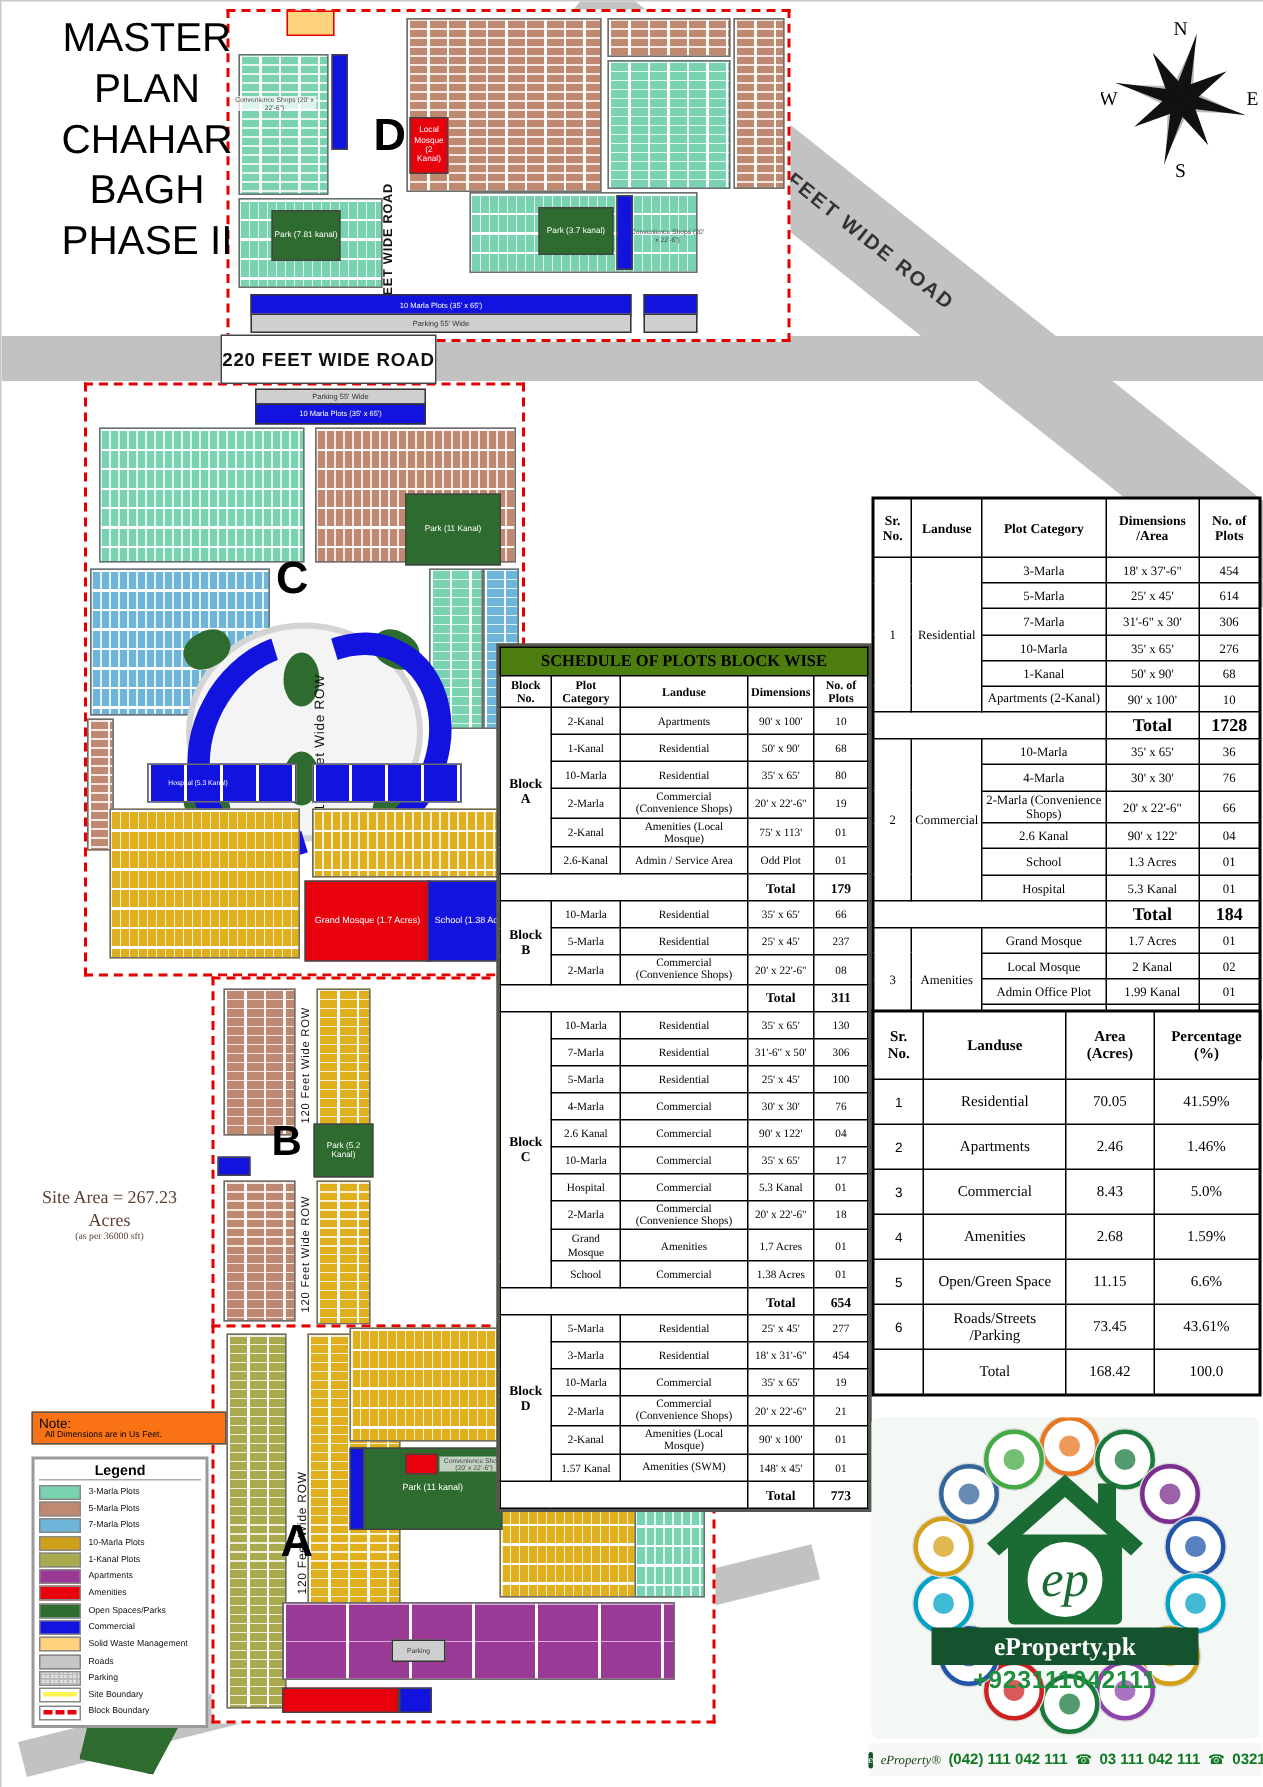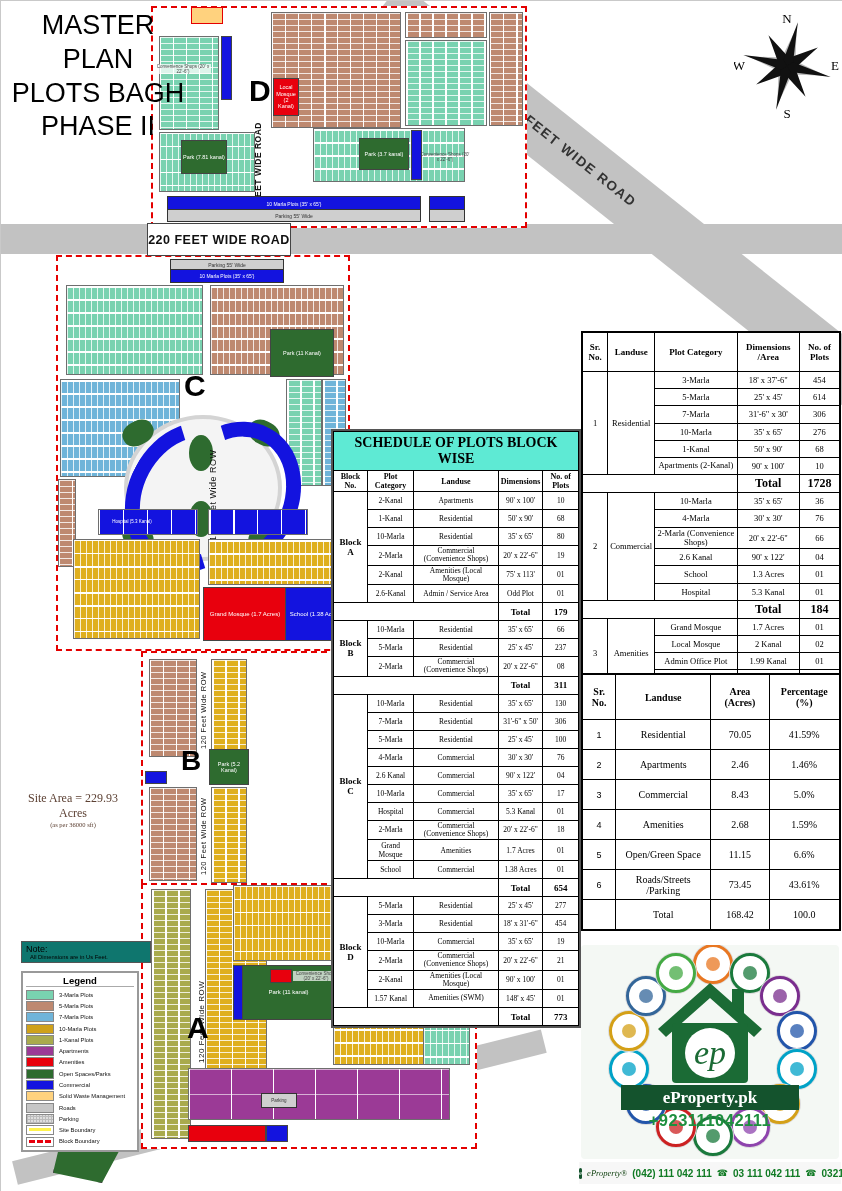--- a/index.html
+++ b/index.html
@@ -47,41 +47,41 @@
   .oval .wedge{position:absolute;width:32px;height:24px;background:#2E6B2F;border-radius:45%;}
   .oval .cpark{position:absolute;width:24px;height:36px;background:#2E6B2F;border-radius:50%;}
   
   #title{position:absolute;left:8px;top:8px;width:178px;text-align:center;font-size:27px;color:#000;
       line-height:1.25;z-index:3;}
   #site-area{position:absolute;left:18px;top:790px;width:108px;text-align:center;
       font-family:"Liberation Serif",serif;color:#5c4033;z-index:3;}
   #site-area .l1{font-size:12px;}
   #site-area .l3{font-size:6.5px;}
   
-  .tablebox{position:absolute;background:#5eead4;z-index:5;font-family:"Liberation Serif",serif;}
+  .tablebox{position:absolute;background:#4d7c0f;z-index:5;font-family:"Liberation Serif",serif;}
   table{border-collapse:collapse;width:100%;background:#fff;}
   th,td{border:1px solid #000;text-align:center;vertical-align:middle;padding:1px 2px;color:#000;}
   #schedule-box{left:330px;top:428px;width:246px;border:2px solid #555;}
-  #schedule-box .ttl{border:1px solid #000;border-bottom:none;font-weight:bold;font-size:14px;
+  #schedule-box .ttl{border:1px solid #000;border-bottom:none;font-weight:bold;font-size:11px;
       text-align:center;padding:3px 16px;}
   #schedule-box th{font-size:8px;}
   #schedule-box td{font-size:7.5px;height:15px;}
   #schedule-box td.blockname{font-weight:bold;font-size:9px;}
   #schedule-box .totalrow td{font-weight:bold;font-size:9px;}
   #landuse-box{left:580px;top:330px;width:258px;border:1px solid #000;}
   #landuse-box th{font-size:9px;height:36px;}
   #landuse-box td{font-size:8.5px;height:14.2px;}
   #landuse-box .totalrow td{font-weight:bold;font-size:12px;}
   #area-box{left:580px;top:672px;width:258px;border:1px solid #000;}
   #area-box th{font-size:10px;height:42px;}
   #area-box td{font-size:10px;height:27px;}
   #area-box td:first-child{font-family:"Liberation Sans",sans-serif;font-size:9px;}
   td.sm{font-size:6.3px;line-height:1.1;}
   
-  #note-box{position:absolute;left:20px;top:940px;width:120px;border:1px solid #555;background:#0f766e;
+  #note-box{position:absolute;left:20px;top:940px;width:120px;border:1px solid #555;background:#f97316;
       padding:2px 4px;z-index:5;}
   #note-box .nt{font-size:9px;}
   #note-box .nx{font-size:5.8px;padding-left:4px;}
   #legend-box{position:absolute;left:20px;top:970px;width:108px;border:2px solid #999;background:#fff;
       padding:2px 3px 3px;z-index:5;}
   #legend-box .lt{font-size:9.5px;font-weight:bold;text-align:center;border-bottom:1px solid #aaa;
       margin-bottom:2px;}
   .litem{display:flex;align-items:center;height:11.3px;}
   .lsw{width:26px;height:8px;border:1px solid #888;margin-right:5px;flex:0 0 auto;position:relative;}
   .litem .ltx{font-size:5.8px;color:#111;line-height:1.05;}
@@ -114,21 +114,21 @@
     <div class="rlabel">300 FEET WIDE ROAD</div>
   </div>
   <div class="road road220"></div>
   <div class="road220-label">220 FEET WIDE ROAD</div>
   <div class="road theri">
     <div class="rlabel">Theri Road</div>
   </div>
 
   <div id="title">
     <div>MASTER PLAN</div>
-    <div>PLOTS BAGH</div>
+    <div>CHAHAR BAGH</div>
     <div>PHASE II</div>
   </div>
 
   <svg id="compass" viewBox="0 0 106 106">
     <g transform="rotate(14 53 53)">
       <polygon points="53,13 60,46 93,53 60,60 53,93 46,60 13,53 46,46" fill="#b9b9b9"></polygon>
       <polygon transform="rotate(45 53 53)" points="53,17 59,47 89,53 59,59 53,89 47,59 17,53 47,47" fill="#111"></polygon>
       <polygon points="53,8 58,48 53,53 48,48" fill="#111"></polygon>
       <polygon points="98,53 58,58 53,53 58,48" fill="#111"></polygon>
       <polygon points="53,98 48,58 53,53 58,58" fill="#111"></polygon>
@@ -252,21 +252,21 @@
     </div>
     <div class="blk cR" style="left:45px;top:240px;width:76px;height:15px;"></div>
     <div class="blk cC" style="left:123px;top:240px;width:20px;height:15px;"></div>
   </div>
 
   <div class="blk cG" style="left:52px;top:1108px;width:66px;height:72px;z-index:2;clip-path:polygon(18% 0,60% 14%,44% 38%,100% 52%,72% 100%,0 86%,12% 40%);">
     <div class="plabel">Park (0.72 kanal)</div>
   </div>
 
   <div id="site-area">
-    <div class="l1">Site Area = 229.93</div>
+    <div class="l1">Site Area = 267.23</div>
     <div class="l1">Acres</div>
     <div class="l3">(as per 36000 sft)</div>
   </div>
 
   <div id="schedule-box" class="tablebox">
     <div class="ttl">SCHEDULE OF PLOTS BLOCK WISE</div>
     <table>
       <thead>
           <tr>
             <th>Block No.</th>

